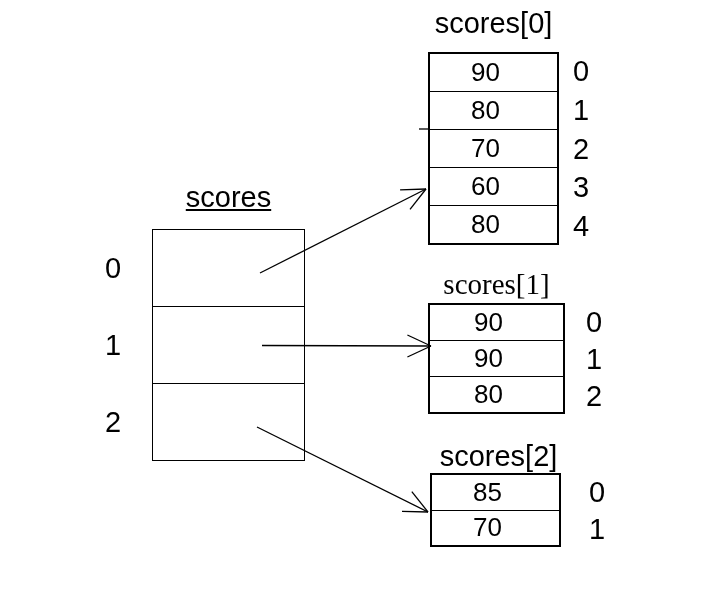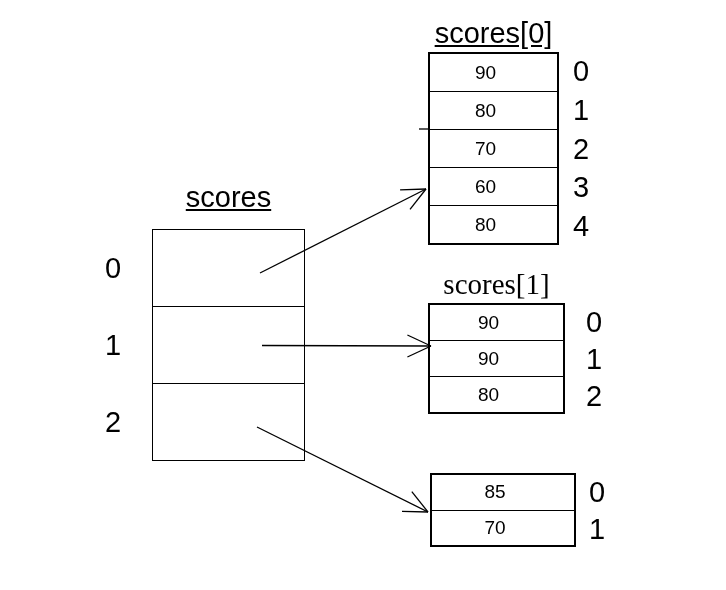--- a/index.html
+++ b/index.html
@@ -28,21 +28,21 @@
   .table-title{
     position:absolute;font-size:29px;line-height:30px;text-align:center;white-space:nowrap;
   }
   .table-box{
     position:absolute;box-sizing:border-box;border:2px solid var(--fg,#000000);
     display:flex;flex-direction:column;
   }
   .table-row{
     flex:1;border-bottom:1.5px solid var(--fg,#000000);
     display:flex;align-items:center;justify-content:center;
-    font-size:19px;padding-right:16px;
+    font-size:26px;padding-right:16px;
   }
   .table-row:last-child{border-bottom:none;}
 
   .index-label{
     position:absolute;width:36px;height:30px;line-height:30px;
     font-size:29px;text-align:center;
   }
   .outer-index{width:40px;}
 </style>
 </head>
@@ -73,21 +73,21 @@
 
   <div class="outer-box">
     <div class="outer-row"></div>
     <div class="outer-row"></div>
     <div class="outer-row"></div>
   </div>
 
 <div class="index-label outer-index" style="left: 93px; top: 253px;">0</div>
     <div class="index-label outer-index" style="left: 93px; top: 330px;">1</div>
     <div class="index-label outer-index" style="left: 93px; top: 407px;">2</div>
-    <div class="table-title" style="left: 424px; top: 18px; width: 139px; text-decoration: underline;">scores[0]</div>
+    <div class="table-title" style="left: 424px; top: 8px; width: 139px;">scores[0]</div>
     <div class="table-box" style="left: 428px; top: 52px; width: 131px; height: 193px;">
       <div class="table-row">90</div>
       <div class="table-row">80</div>
       <div class="table-row">70</div>
       <div class="table-row">60</div>
       <div class="table-row">80</div>
     </div>
     <div class="index-label" style="left: 563px; top: 56px;">0</div>
     <div class="index-label" style="left: 563px; top: 95px;">1</div>
     <div class="index-label" style="left: 563px; top: 134px;">2</div>
@@ -95,19 +95,20 @@
     <div class="index-label" style="left: 563px; top: 211px;">4</div>
     <div class="table-title" style="left: 424px; top: 269px; width: 145px; font-family: Liberation Serif, serif;">scores[1]</div>
     <div class="table-box" style="left: 428px; top: 303px; width: 137px; height: 111px;">
       <div class="table-row">90</div>
       <div class="table-row">90</div>
       <div class="table-row">80</div>
     </div>
     <div class="index-label" style="left: 576px; top: 307px;">0</div>
     <div class="index-label" style="left: 576px; top: 344px;">1</div>
     <div class="index-label" style="left: 576px; top: 381px;">2</div>
-    <div class="table-box" style="left: 430px; top: 473px; width: 146px; height: 74px; justify-content: space-between;">
+    <div class="table-title" style="left: 426px; top: 441px; width: 145px;">scores[2]</div>
+    <div class="table-box" style="left: 430px; top: 473px; width: 131px; height: 74px; justify-content: space-between;">
       <div class="table-row">85</div>
       <div class="table-row">70</div>
     </div>
     <div class="index-label" style="left: 579px; top: 477px;">0</div>
     <div class="index-label" style="left: 579px; top: 514px;">1</div>
   </div>
 
 </body></html>

